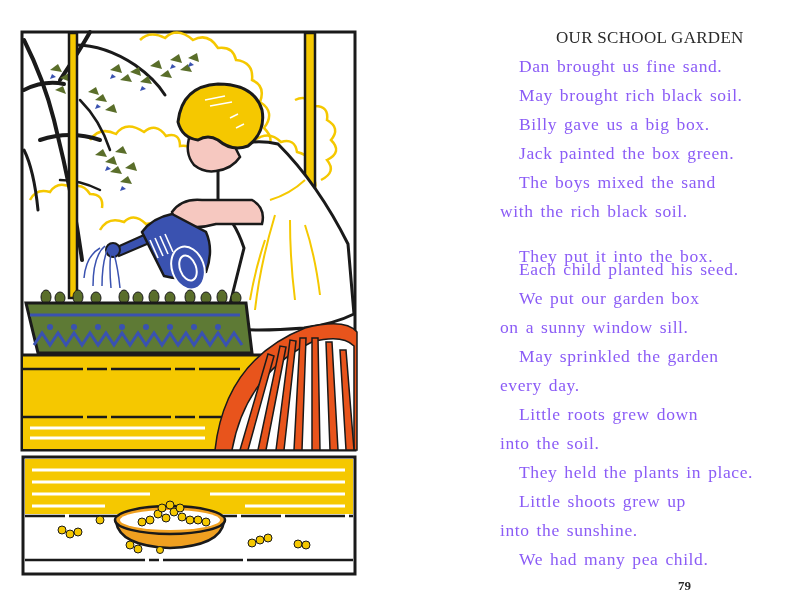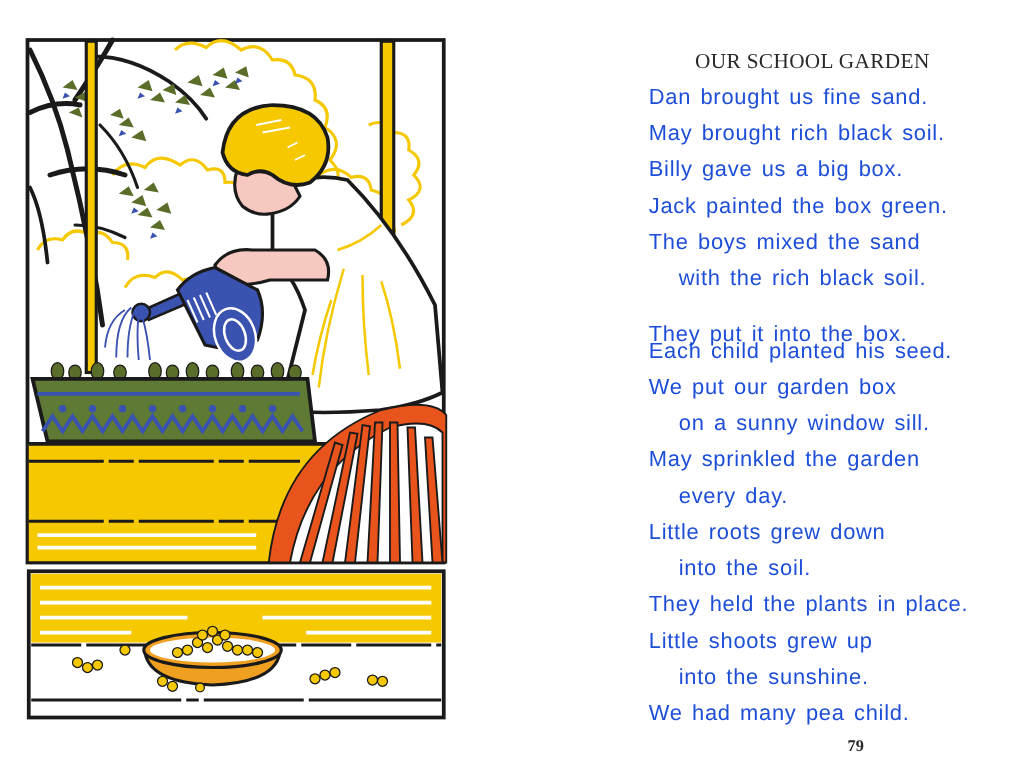--- a/index.html
+++ b/index.html
@@ -1,31 +1,31 @@
 <!DOCTYPE html>
 <html><head>
 <meta charset="utf-8">
 <style>
   html, body { margin: 0; padding: 0; }
   body {
     width: 810px; height: 607px; background: #ffffff; position: relative; overflow: hidden;
     font-family: "DejaVu Serif", "Liberation Serif", serif;
   }
   .illustration { position: absolute; left: 0; top: 0; width: 380px; height: 607px; }
-  .text-page { position: absolute; left: 490px; top: 11px; width: 320px; height: 570px; }
+  .text-page { position: absolute; left: 490px; top: 0; width: 320px; height: 570px; }
   .title {
     position: absolute; left: 66px; top: 28px; font-size: 17px; letter-spacing: 0.3px;
     color: #2a2a2a; font-family: "Liberation Serif", "DejaVu Serif", serif; white-space: nowrap;
   }
   .line {
-    position: absolute; font-size: 17.5px; color: #1d4ed8; white-space: nowrap;
-    font-family: Liberation Sans, sans-serif; letter-spacing: 0.6px; word-spacing: 2px;
+    position: absolute; font-size: 17.5px; color: #8b5cf6; white-space: nowrap;
+    font-family: Liberation Serif, serif; letter-spacing: 0.6px; word-spacing: 2px;
   }
   .line.indent { left: 29px; }
-  .line.flush { left: 10px; margin-left: 43px; }
+  .line.flush { left: 10px; }
   .page-number {
     position: absolute; left: 160px; top: 578px; font-size: 13px; font-weight: bold; color: #2a2a2a;
     font-family: "Liberation Serif", "DejaVu Serif", serif;
     margin-left: 28px;
   }
 </style>
 </head>
 <body>
 
 <div class="illustration">

